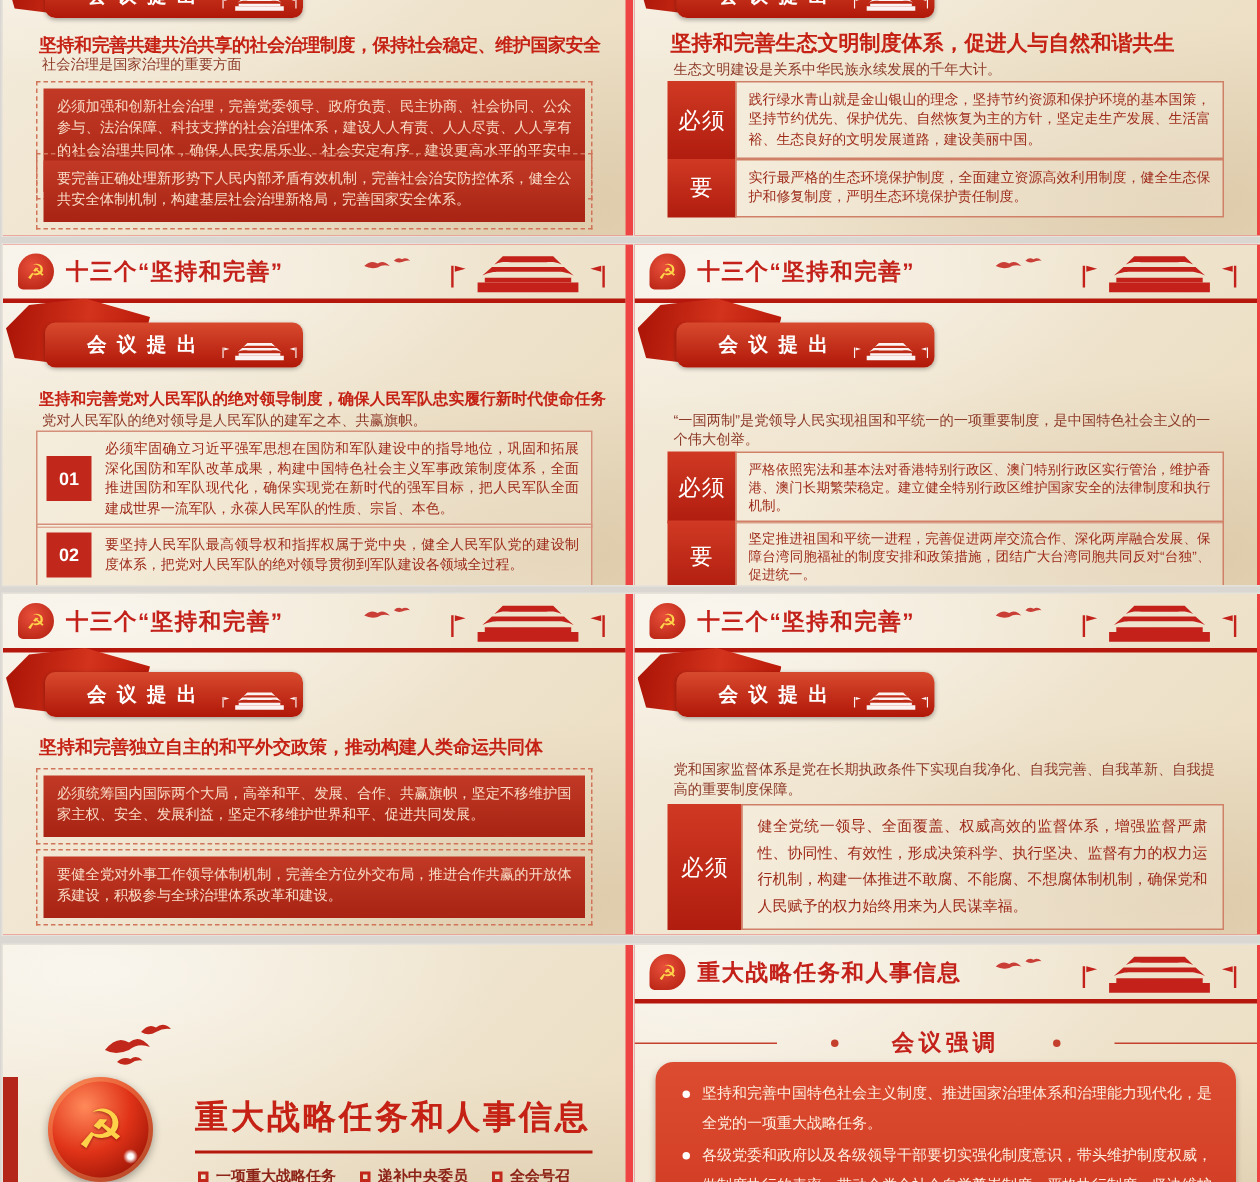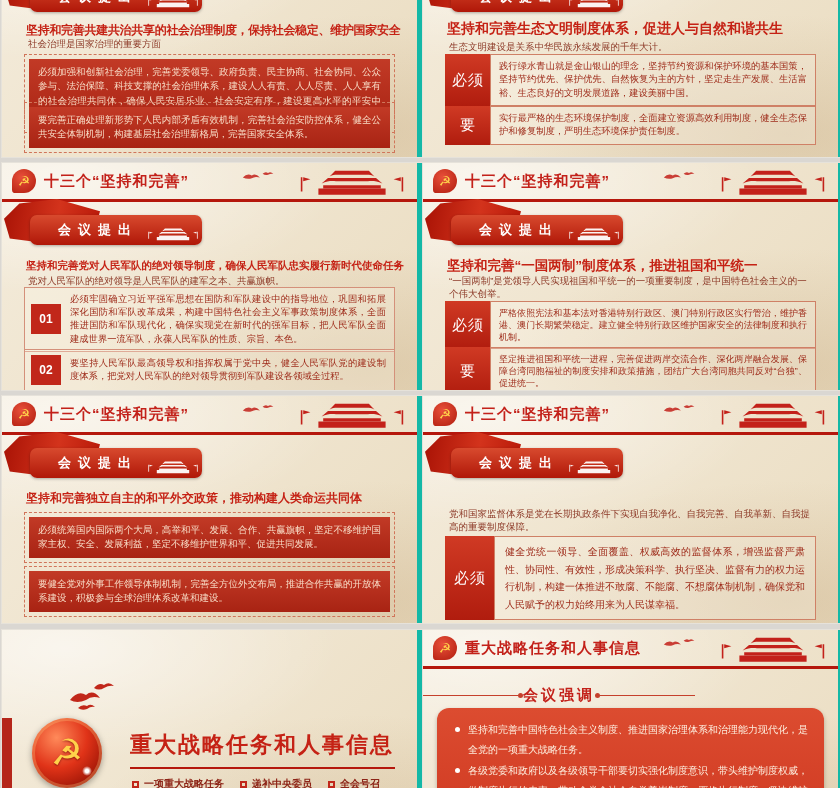--- a/index.html
+++ b/index.html
@@ -1,18 +1,18 @@
 <!DOCTYPE html>
 <html><head>
 <meta charset="utf-8">
 <style>
   *{margin:0;padding:0;box-sizing:border-box}
   html,body{width:840px;height:788px}
   body{background:#dad7d2;font-family:"Liberation Sans","DejaVu Sans",sans-serif;position:relative;overflow:hidden}
-  .cell{position:absolute;width:467px;overflow:hidden;background:#14b8a6;box-shadow:0 0 0 1px #e6e2da}
+  .cell{position:absolute;width:467px;overflow:hidden;background:#ef4444;box-shadow:0 0 0 1px #e6e2da}
   .slide{position:absolute;left:0;width:415px;height:227px;
     background:
       radial-gradient(120% 90% at 15% 8%, rgba(255,255,255,.55), rgba(255,255,255,0) 55%),
       radial-gradient(110% 85% at 88% 90%, rgba(168,128,78,.20), rgba(168,128,78,0) 62%),
       linear-gradient(135deg,#f4ecdc,#eadcc0)}
   
   .hdr{position:absolute;top:0;left:0;right:0;height:39px;border-bottom:3px solid #b5170c;display:flex;align-items:center;padding:0 10px}
   .emblem{width:24px;height:24px;border-radius:50% 50% 50% 14%;flex:none;background:radial-gradient(circle at 40% 35%,#e8503a,#b01c0e);display:flex;align-items:center;justify-content:center;margin-right:8px}
   .emblem i{font-style:normal;color:#ffd24a;font-size:14px;line-height:1}
   .htitle{font-size:15px;font-weight:bold;color:#c3211a;letter-spacing:1px;white-space:nowrap}
@@ -40,21 +40,21 @@
   .doves{position:absolute;left:64px;top:50px;width:52px;height:36px;fill:#c1271a}
   .badge{position:absolute;left:30px;top:88px;width:70px;height:70px;border-radius:50%;background:radial-gradient(circle at 35% 28%,#ff8a5a,#e03318 45%,#8e0e02 88%);box-shadow:inset 0 0 0 3px rgba(255,205,130,.3),0 2px 6px rgba(0,0,0,.35);display:flex;align-items:center;justify-content:center}
   .badge i{font-style:normal;color:#ffd24a;font-size:36px;line-height:1;text-shadow:0 1px 2px rgba(90,0,0,.6)}
   .sparkle{position:absolute;right:10px;bottom:12px;width:10px;height:10px;border-radius:50%;background:radial-gradient(circle,#fff 0 25%,rgba(255,255,255,0) 70%)}
   .stitle7{position:absolute;left:128px;top:100px;font-size:22px;font-weight:bold;color:#c52215;letter-spacing:2px;white-space:nowrap}
   .rule7{position:absolute;left:128px;right:22px;top:137px;height:2px;background:#b5170c}
   .bullets7{position:absolute;left:130px;top:147px;display:flex;gap:16px}
   .b7{display:flex;align-items:center;gap:5px;font-size:10px;font-weight:bold;color:#8d2417;white-space:nowrap}
   .sq{width:7px;height:7px;border:2px solid #c1271a;flex:none}
   
-  .strip{position:absolute;left:0;right:0;top:56px;display:flex;align-items:center;justify-content:flex-start;gap:0}
+  .strip{position:absolute;left:0;right:0;top:56px;display:flex;align-items:center;justify-content:space-between;gap:0}
   .ln{width:95px;height:1px;background:#c5402c}
   .dot{width:5px;height:5px;border-radius:50%;background:#c5402c;flex:none}
   .striplabel{font-size:15px;font-weight:bold;color:#c3211a;letter-spacing:3px}
   .panel{position:absolute;left:14px;right:14px;top:78px;height:220px;background:linear-gradient(180deg,#dc4c30,#c52a16);border-radius:12px;padding:12px 16px 0 18px;box-shadow:0 2px 4px rgba(0,0,0,.25)}
   .panel ul{list-style:none}
   .panel li{position:relative;padding-left:13px;color:#fdeede;font-size:10px;line-height:1.95;margin-bottom:2px;text-align:justify}
   .panel li::before{content:"";position:absolute;left:0;top:7px;width:5px;height:5px;border-radius:50%;background:#fff}
   .hidden-defs{position:absolute;width:0;height:0;overflow:hidden}
 </style>
 </head>
@@ -180,21 +180,20 @@
     </div>
     <div class="ribbon">
       <div class="flag"></div>
       <div class="rbody">
         <span class="rtext">会议提出</span>
         <svg class="rtam">
             <use href="#tam"></use>
           </svg>
       </div>
     </div>
-    <div class="stitle" style="top:94px;font-size:13.5px">坚持和完善“一国两制”制度体系，推进祖国和平统一</div>
     <div class="ssub" style="top:112px">“一国两制”是党领导人民实现祖国和平统一的一项重要制度，是中国特色社会主义的一个伟大创举。</div>
     <div class="lblitem" style="top:138px">
       <div class="li-label">必须</div>
       <div class="li-text" style="font-size:9px;line-height:1.35">严格依照宪法和基本法对香港特别行政区、澳门特别行政区实行管治，维护香港、澳门长期繁荣稳定。建立健全特别行政区维护国家安全的法律制度和执行机制。</div>
     </div>
     <div class="lblitem" style="top:184px">
       <div class="li-label">要</div>
       <div class="li-text" style="font-size:9px;line-height:1.35">坚定推进祖国和平统一进程，完善促进两岸交流合作、深化两岸融合发展、保障台湾同胞福祉的制度安排和政策措施，团结广大台湾同胞共同反对“台独”、促进统一。</div>
     </div>
   </div>

